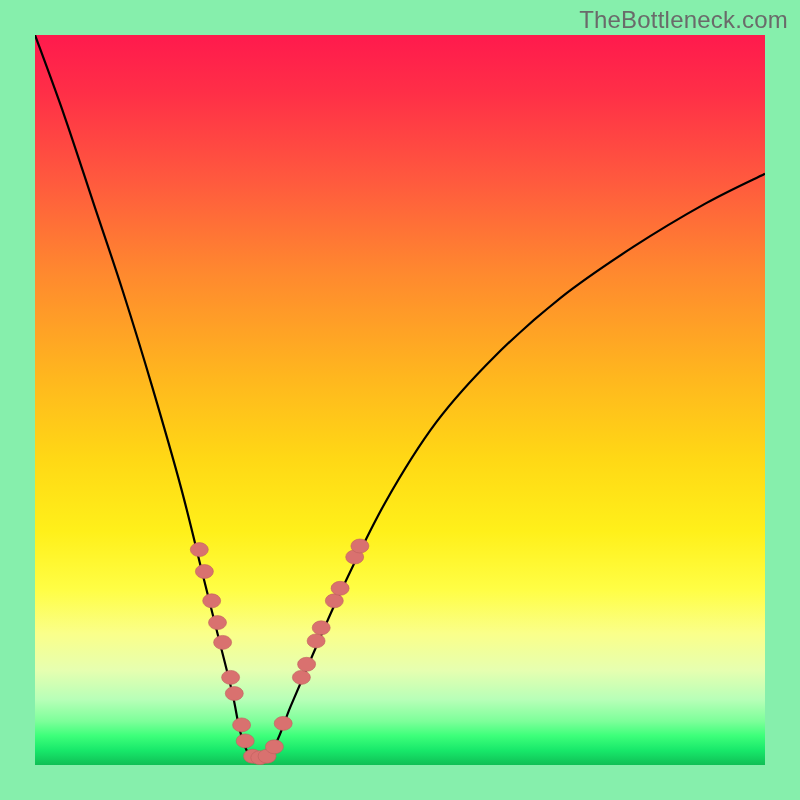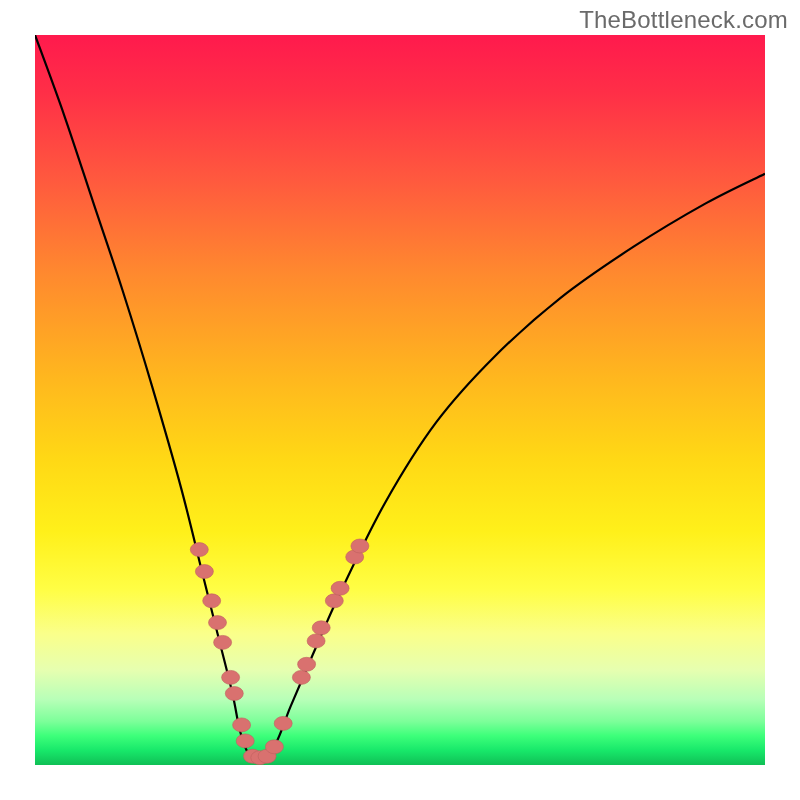--- a/index.html
+++ b/index.html
@@ -10,21 +10,21 @@
     background: #000;
     overflow: hidden;
     font-family: Arial, Helvetica, sans-serif;
   }
   .frame {
     position: absolute;
     left: 0;
     top: 0;
     width: 800px;
     height: 800px;
-    background: #ffffff;
+    background: #86efac;
   }
   .plot {
     position: absolute;
     left: 35px;
     top: 35px;
     width: 730px;
     height: 730px;
     background: linear-gradient(to bottom,
       #ff1a4d 0%,
       #ff2f47 8%,

